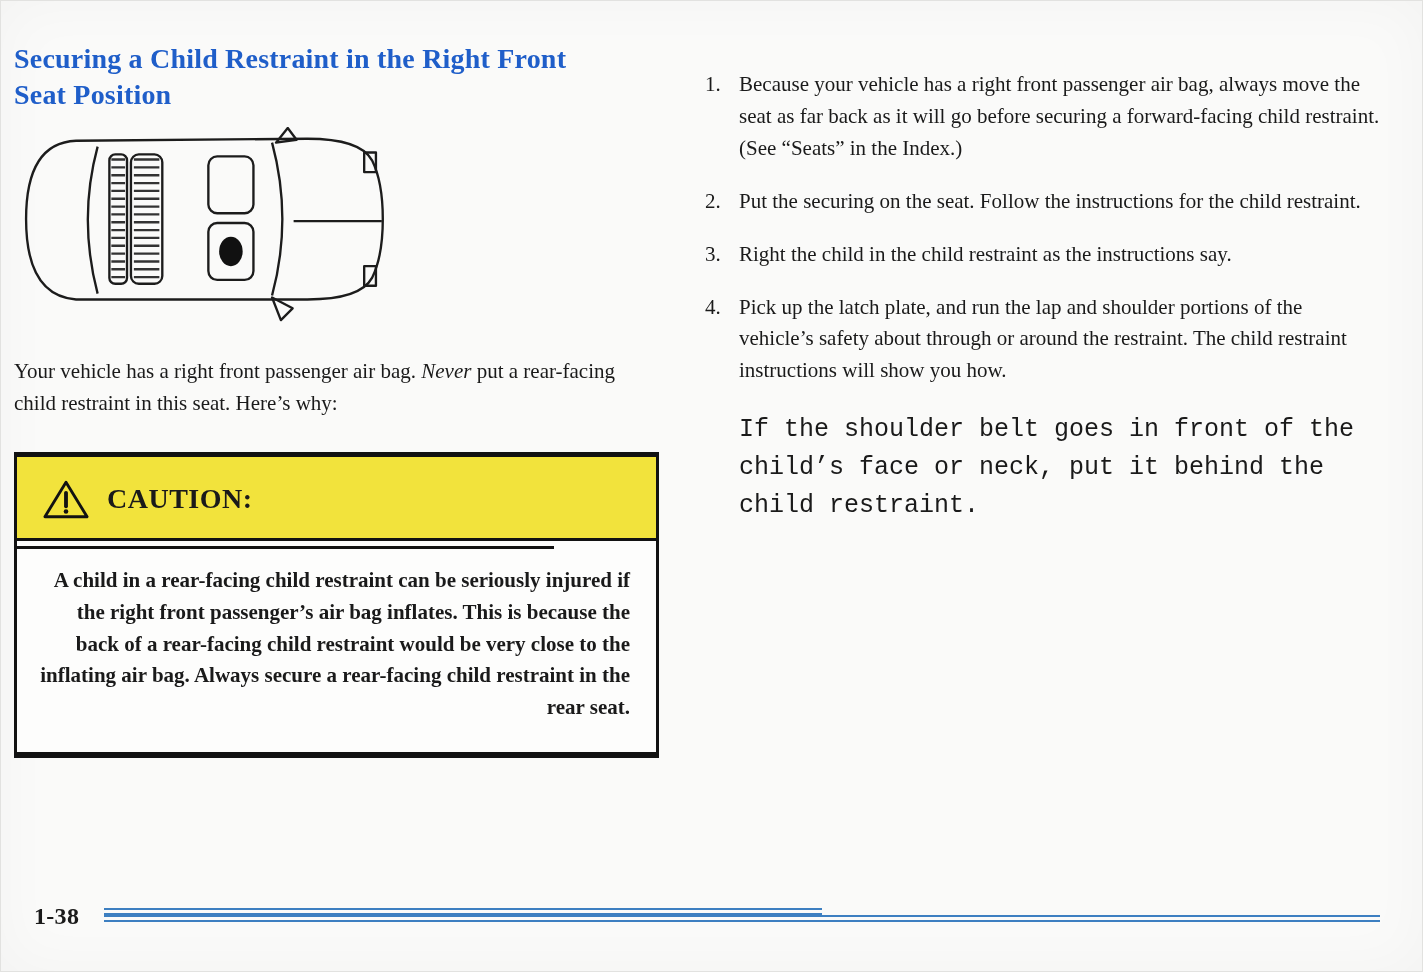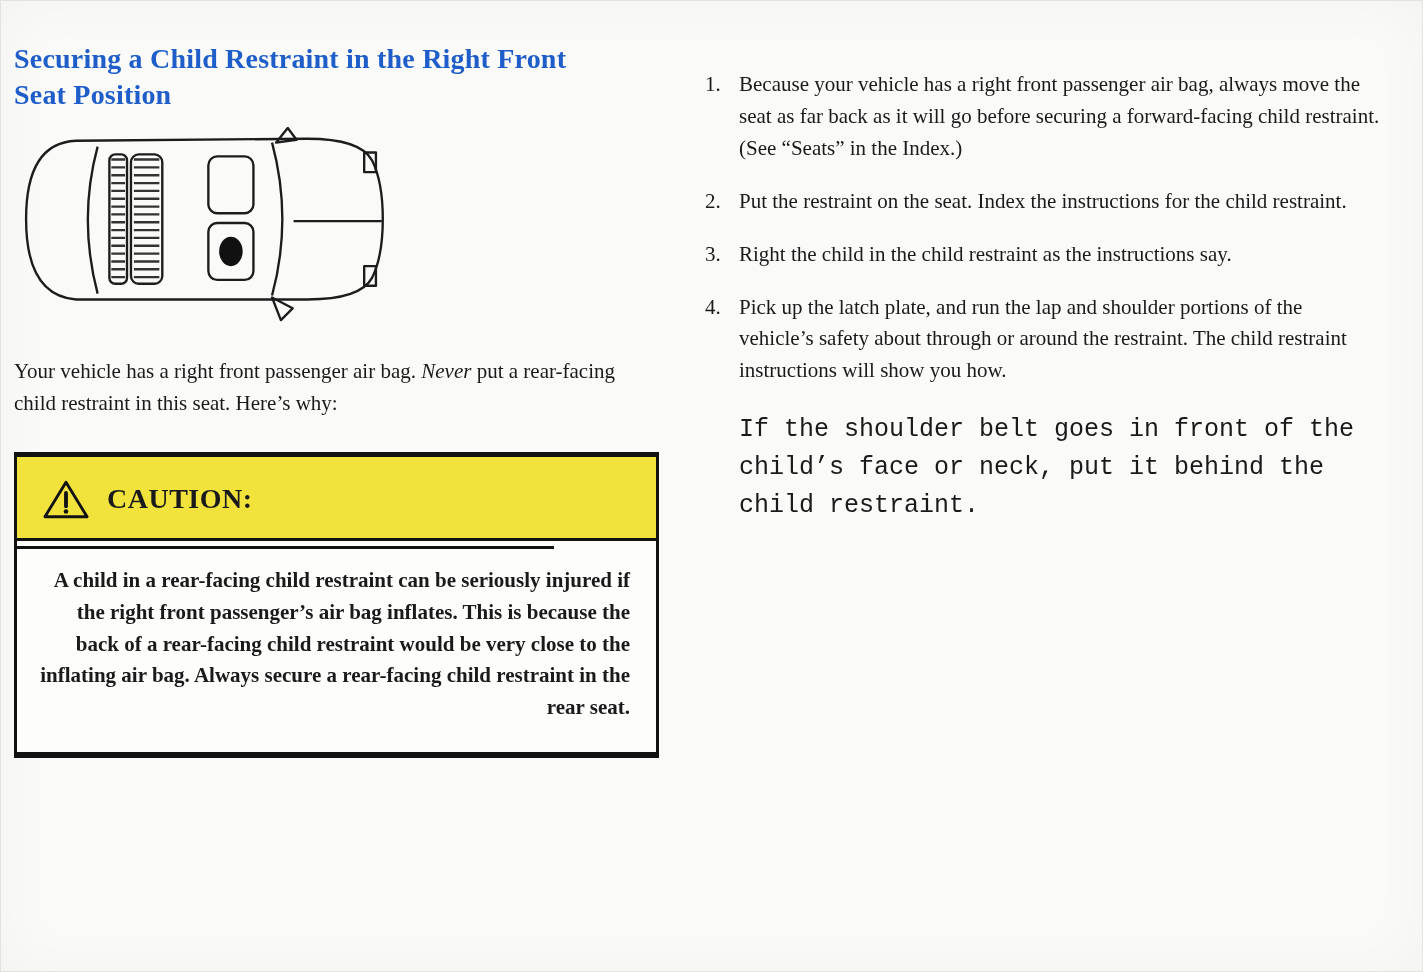--- a/index.html
+++ b/index.html
@@ -200,30 +200,35 @@
 
       <div class="col-right">
 
         <ol class="steps">
           <li>
             <span class="num">1.</span>
             <span class="txt">Because your vehicle has a right front passenger air bag, always move the seat as far back as it will go before securing a forward-facing child restraint. (See “Seats” in the Index.)</span>
           </li>
           <li>
             <span class="num">2.</span>
-            <span class="txt">Put the restraint on the seat. Index the instructions for the child restraint.</span>
+            <span class="txt">Put the securing on the seat. Follow the instructions for the child restraint.</span>
           </li>
           <li>
             <span class="num">3.</span>
             <span class="txt">Right the child in the child restraint as the instructions say.</span>
           </li>
           <li>
             <span class="num">4.</span>
             <span class="txt">Pick up the latch plate, and run the lap and shoulder portions of the vehicle’s safety about through or around the restraint. The child restraint instructions will show you how.</span>
           </li>
         </ol>
 
         <p class="note">If the shoulder belt goes in front of the child’s face or neck, put it behind the child restraint.</p>
       </div>
     </div>
 
+    <div class="footer">
+      <span class="page-number">1-38</span>
+      <div class="rule rule-a"></div>
+      <div class="rule rule-b"></div>
+    </div>
   </div>
 </div>
 
 </body></html>

